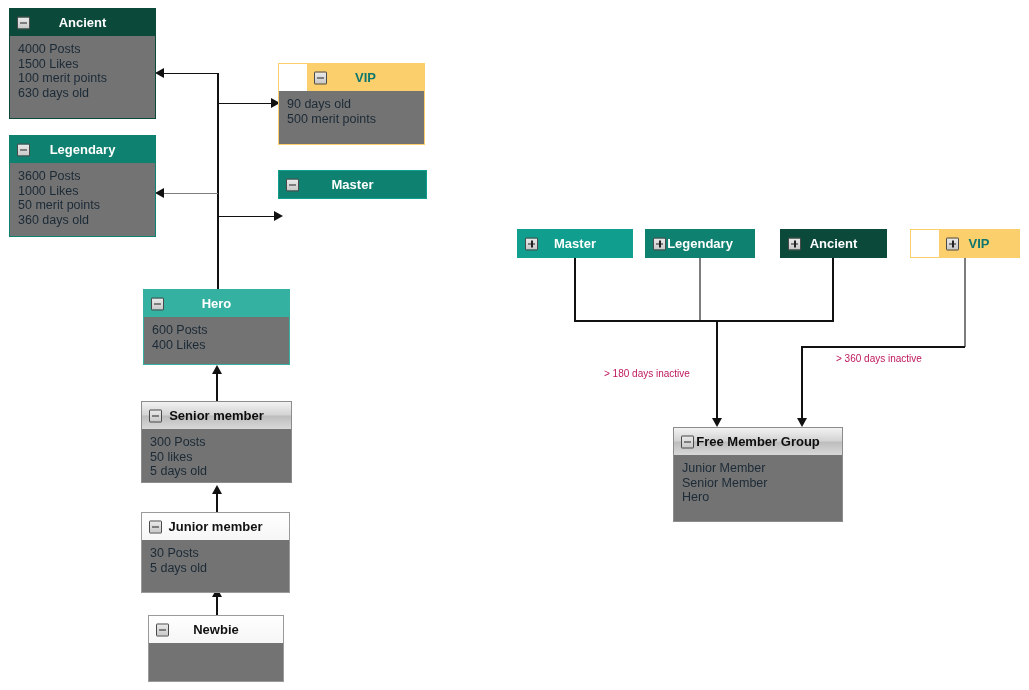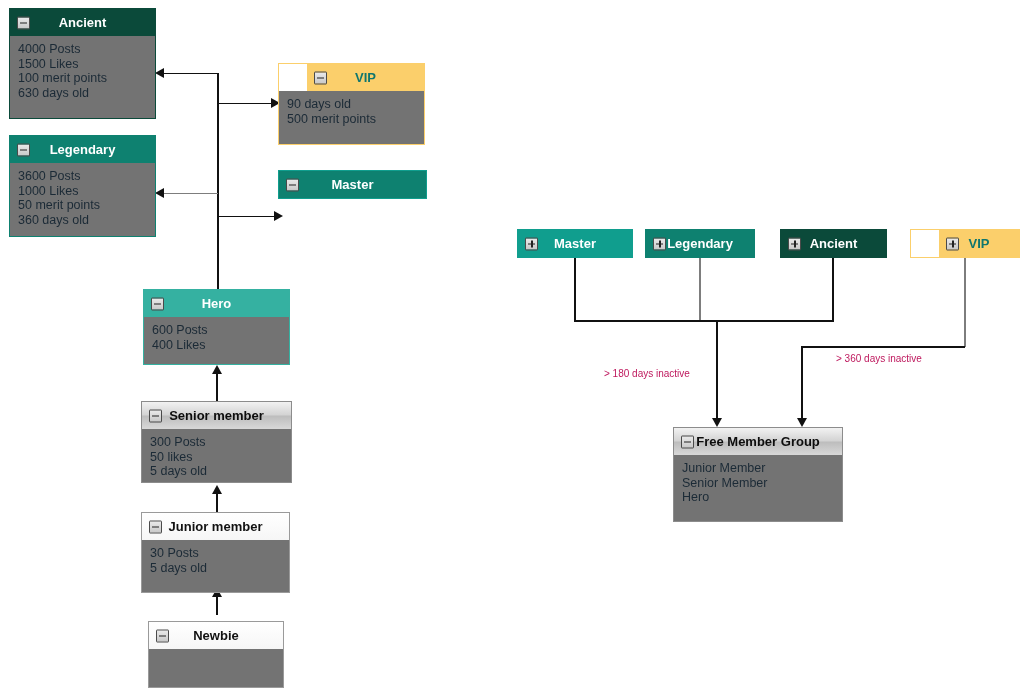--- a/index.html
+++ b/index.html
@@ -210,21 +210,21 @@
     <div class="node-header h-white">
       <span class="toggle"></span>
       <span>Junior member</span>
     </div>
     <div class="node-body" style="height:52px;">
       <div>30 Posts</div>
       <div>5 days old</div>
     </div>
   </div>
 
-  <div class="node b-white" style="left:148px; top:615px; width:136px;margin-top:6px;">
+  <div class="node b-white" style="left:148px; top:615px; width:136px;">
     <div class="node-header h-white">
       <span class="toggle"></span>
       <span>Newbie</span>
     </div>
     <div class="node-body" style="height:38px;"></div>
   </div>
 
   <div class="seg" style="left:574px; top:255px; width:1.5px; height:66px;"></div>
 
   <div class="seg gray" style="left:699px; top:255px; width:1.5px; height:66px;"></div>

